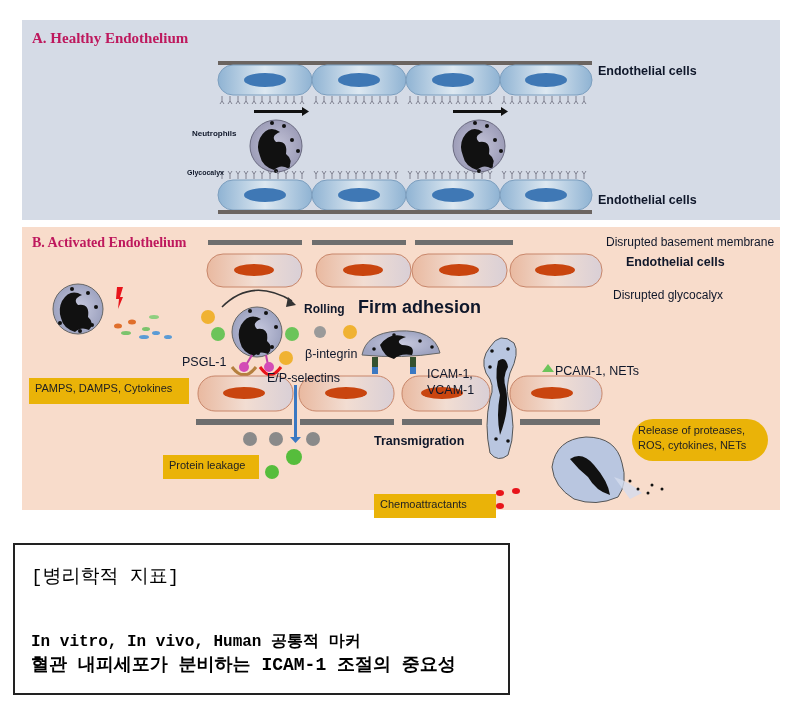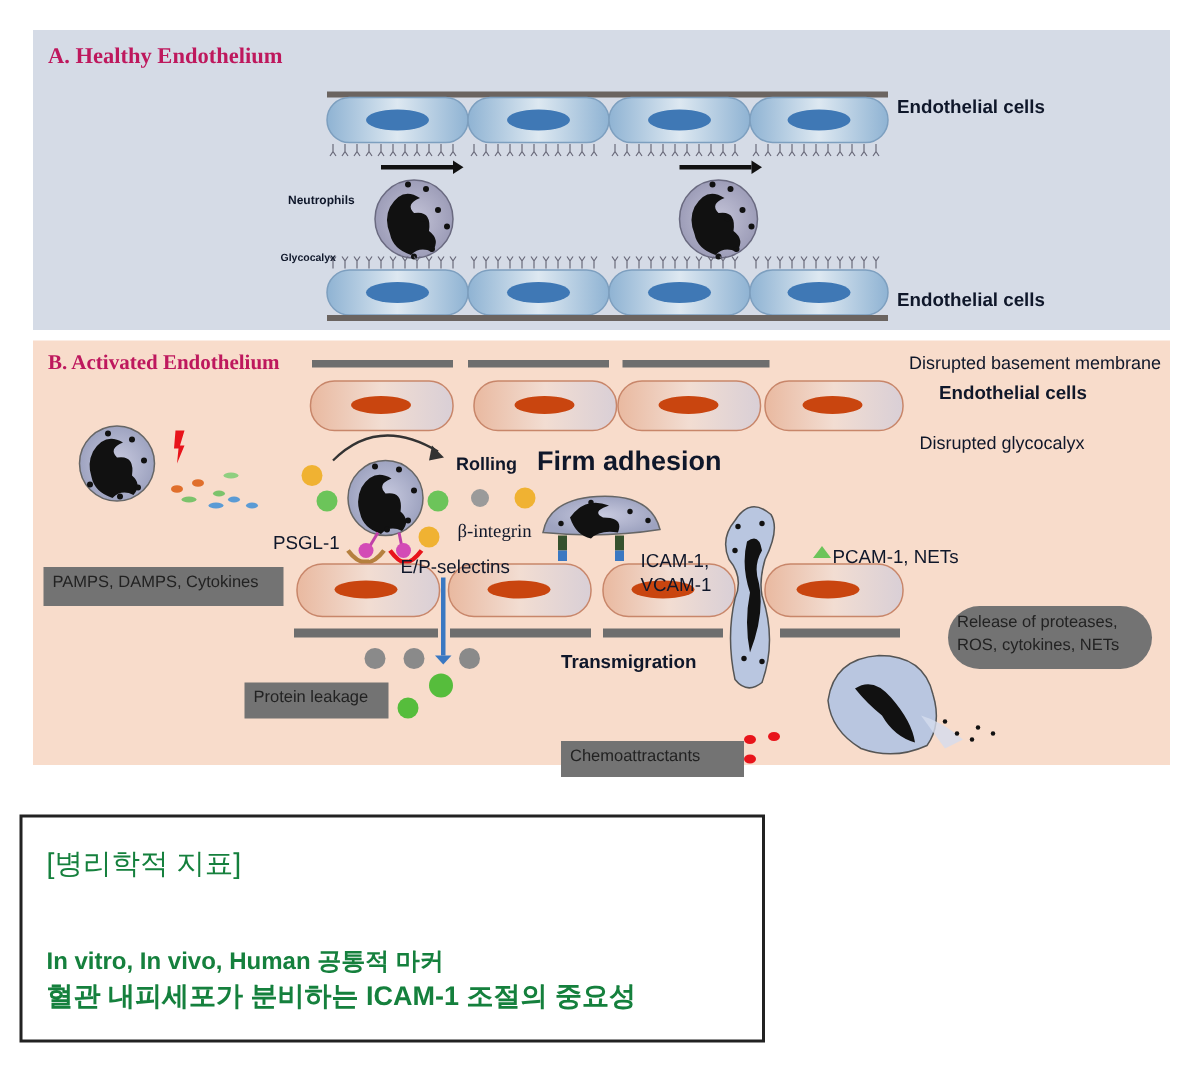--- a/index.html
+++ b/index.html
@@ -2,24 +2,24 @@
 <html><head>
 <meta charset="utf-8">
 <style>
   html, body { margin:0; padding:0; background:#ffffff; }
   body { width:800px; height:712px; position:relative; overflow:hidden; font-family:"Liberation Sans", sans-serif; }
   .panel { position:absolute; }
   .abs { position:absolute; }
   .title { font-weight:bold; color:#be185d; white-space:nowrap;font-family:Liberation Serif, serif; }
   .lbl { color:#0f172a; white-space:nowrap; font-size:12px; }
   .lbl-b { font-weight:bold; }
-  .tagbox { position:absolute; background:#737373; color:#222; font-size:11px; padding:4px 6px; box-sizing:border-box; }
+  .tagbox { position:absolute; background:#eab308; color:#222; font-size:11px; padding:4px 6px; box-sizing:border-box; }
   svg { position:absolute; left:0; top:0; }
   #summary-box { position:absolute; left:13px; top:543px; width:497px; height:152px; border:2px solid #222; box-sizing:border-box; background:#fff; }
-  #summary-box .line { position:absolute; left:16px; font-weight:bold; color:#15803d; white-space:nowrap; }
+  #summary-box .line { position:absolute; left:16px; font-weight:bold; color:#000000; white-space:nowrap;font-family:Liberation Mono, monospace; }
 </style>
 </head>
 <body>
 
 <div class="panel" style="left:22px;top:20px;width:758px;height:200px;background:#d5dbe6;">
   <svg width="758" height="200">
     <defs>
       <linearGradient id="cellA" x1="0" y1="0" x2="1" y2="0">
         <stop offset="0" stop-color="#8fb3d3"></stop>
         <stop offset="0.5" stop-color="#dde8f1"></stop>
@@ -342,30 +342,30 @@
       <ellipse cx="478" cy="279" rx="4" ry="3" fill="#e8141b"></ellipse>
     </g>
   </svg>
   <div class="abs title" style="left:10px;top:8px;font-size:14px;">B. Activated Endothelium</div>
   <div class="abs lbl" style="left:584px;top:8px;font-size:12px;">Disrupted basement membrane</div>
   <div class="abs lbl lbl-b" style="left:604px;top:28px;font-size:12.5px;">Endothelial cells</div>
   <div class="abs lbl" style="left:564px;top:61px;font-size:12px;margin-left:27px;">Disrupted glycocalyx</div>
   <div class="abs lbl lbl-b" style="left:282px;top:75px;font-size:12px;">Rolling</div>
   <div class="abs lbl lbl-b" style="left:336px;top:70px;font-size:18px;">Firm adhesion</div>
   <div class="abs lbl" style="left:160px;top:128px;font-size:12.5px;">PSGL-1</div>
-  <div class="abs lbl" style="left:283px;top:120px;font-size:12.5px;font-family:Liberation Serif, serif;">β-integrin</div>
+  <div class="abs lbl" style="left:283px;top:120px;font-size:12.5px;">β-integrin</div>
   <div class="abs lbl" style="left:245px;top:144px;font-size:12.5px;">E/P-selectins</div>
   <div class="abs lbl" style="left:405px;top:140px;font-size:12.5px;">ICAM-1,</div>
   <div class="abs lbl" style="left:405px;top:156px;font-size:12.5px;">VCAM-1</div>
   <div class="abs lbl" style="left:533px;top:137px;font-size:12.5px;">PCAM-1, NETs</div>
   <div class="abs lbl lbl-b" style="left:352px;top:207px;font-size:12.5px;">Transmigration</div>
   <div class="tagbox" style="left:7px;top:151px;width:160px;height:26px;">PAMPS, DAMPS, Cytokines</div>
   <div class="tagbox" style="left:141px;top:228px;width:96px;height:24px;">Protein leakage</div>
   <div class="tagbox" style="left:352px;top:267px;width:122px;height:24px;">Chemoattractants</div>
-  <div class="tagbox" style="left:610px;top:177px;width:136px;height:42px;line-height:15px;border-radius:21px;">
+  <div class="tagbox" style="left:610px;top:192px;width:136px;height:42px;line-height:15px;border-radius:21px;">
     <div>Release of proteases,</div>
     <div>ROS, cytokines, NETs</div>
   </div>
 </div>
 
 <div id="summary-box">
   <div class="line" style="top:18px;font-size:19px;font-weight:normal;">[병리학적 지표]</div>
   <div class="line" style="top:66px;font-size:16px;margin-top:20px;">In vitro, In vivo, Human 공통적 마커</div>
   <div class="line" style="top:107px;font-size:18px;">혈관 내피세포가 분비하는 ICAM-1 조절의 중요성</div>
 </div>

